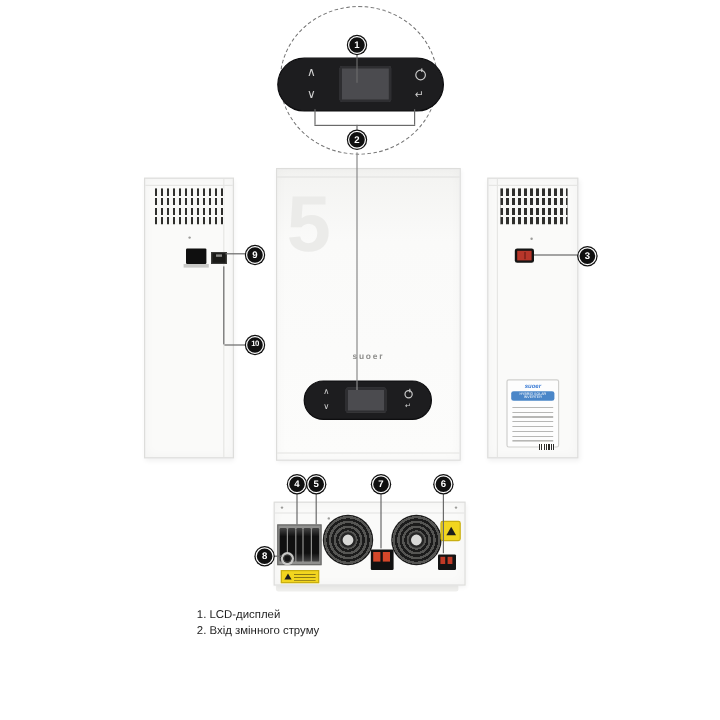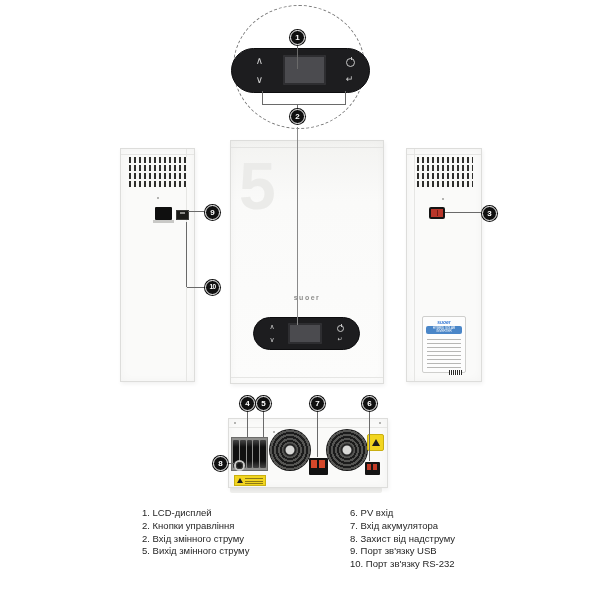--- a/index.html
+++ b/index.html
@@ -204,27 +204,18 @@
   <div class="lv" style="left:263px;top:410px;height:27px;"></div>
   <div class="lv" style="left:317px;top:410px;height:47px;"></div>
   <div class="lv" style="left:369px;top:410px;height:51px;"></div>
   <div class="lh" style="left:226px;top:463px;width:9px;"></div>
   <div class="co" style="left:240px;top:396px;">4</div>
   <div class="co" style="left:256px;top:396px;">5</div>
   <div class="co" style="left:310px;top:396px;">7</div>
   <div class="co" style="left:362px;top:396px;">6</div>
   <div class="co" style="left:213px;top:456px;">8</div>
 
-  <div class="legend-col" style="left:142px;top:507px;">
+  <div class="legend-col" style="left:164px;top:507px;">
     <div class="legend-item">1. LCD-дисплей</div>
-    <div class="legend-item">2. Кнопки управління</div>
     <div class="legend-item">2. Вхід змінного струму</div>
-    <div class="legend-item">5. Вихід змінного струму</div>
-  </div>
-  <div class="legend-col" style="left:350px;top:507px;">
-    <div class="legend-item">6. PV вхід</div>
-    <div class="legend-item">7. Вхід акумулятора</div>
-    <div class="legend-item">8. Захист від надструму</div>
-    <div class="legend-item">9. Порт зв'язку USB</div>
-    <div class="legend-item">10. Порт зв'язку RS-232</div>
   </div>
 
 </div>
 
 </body></html>

